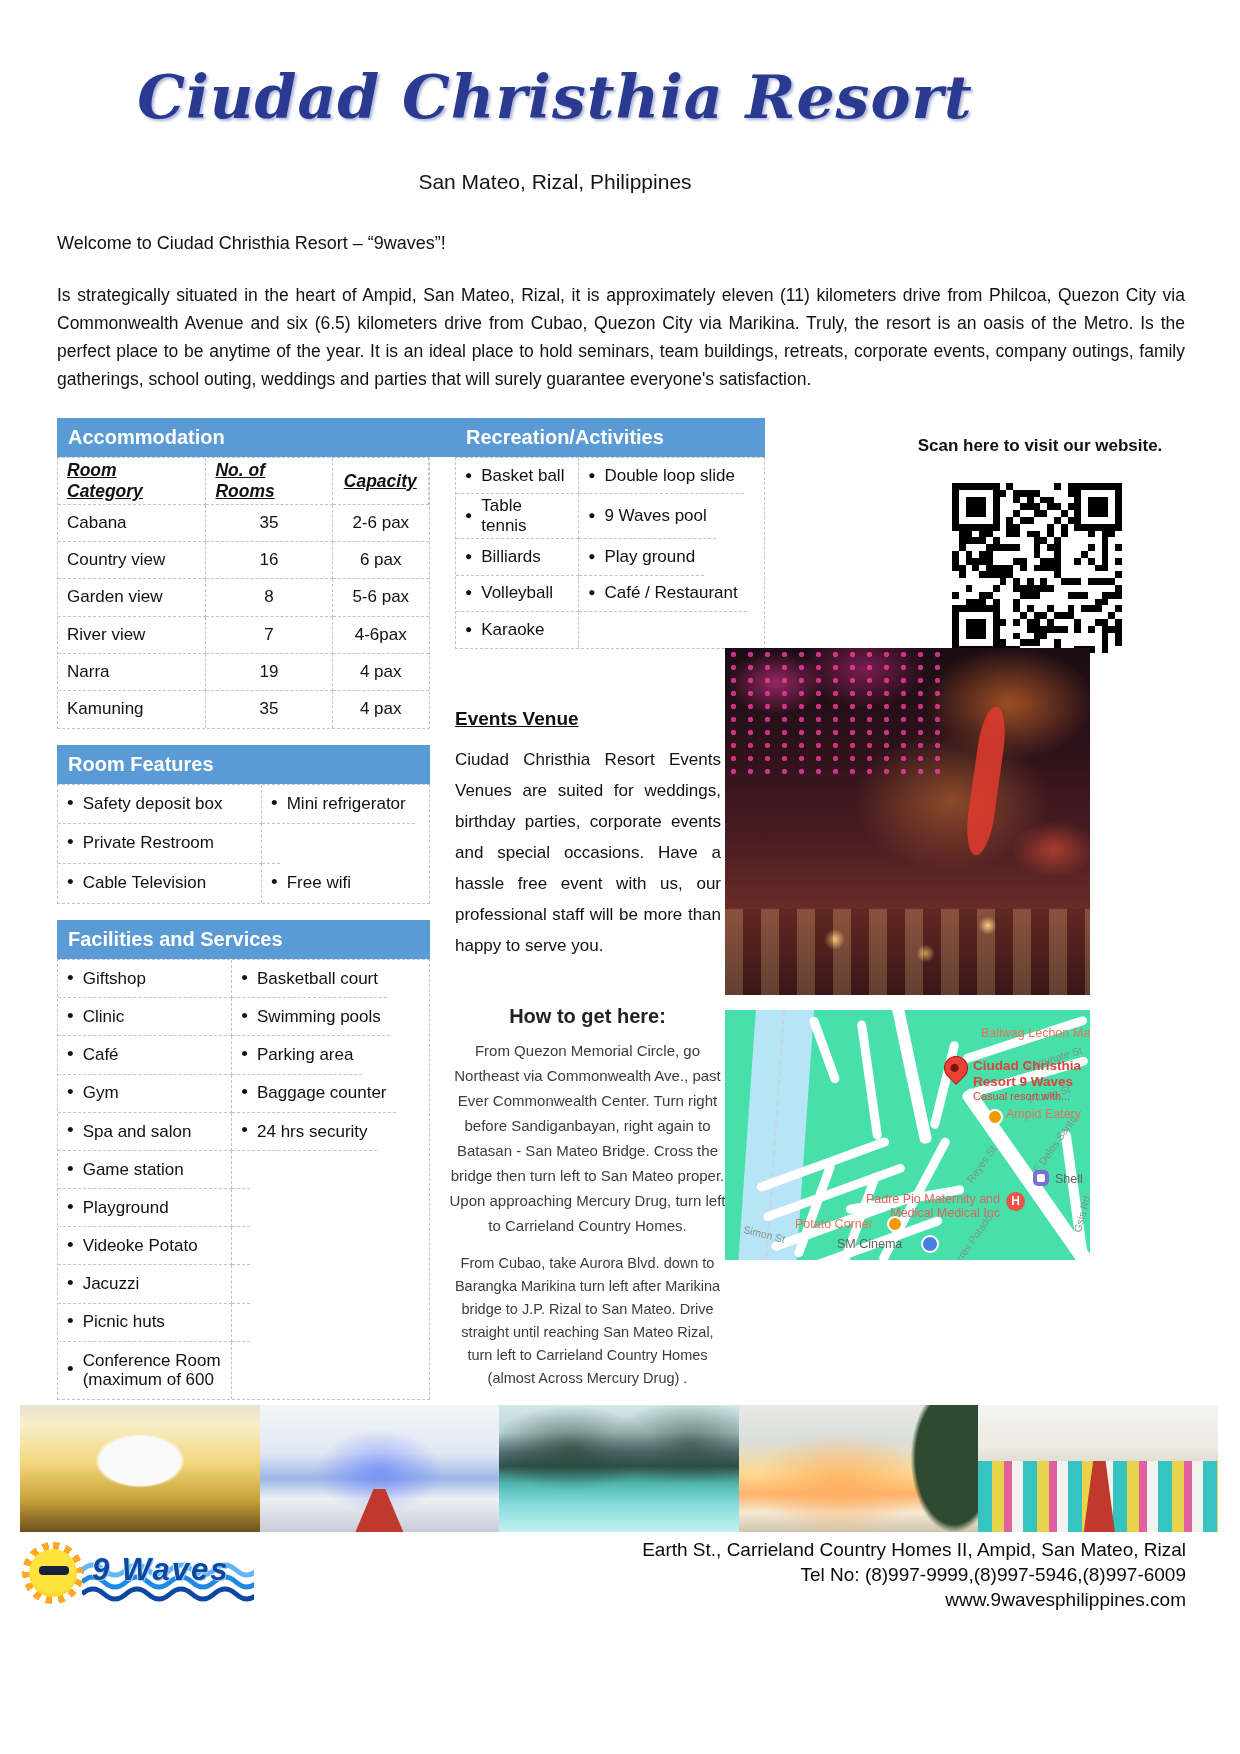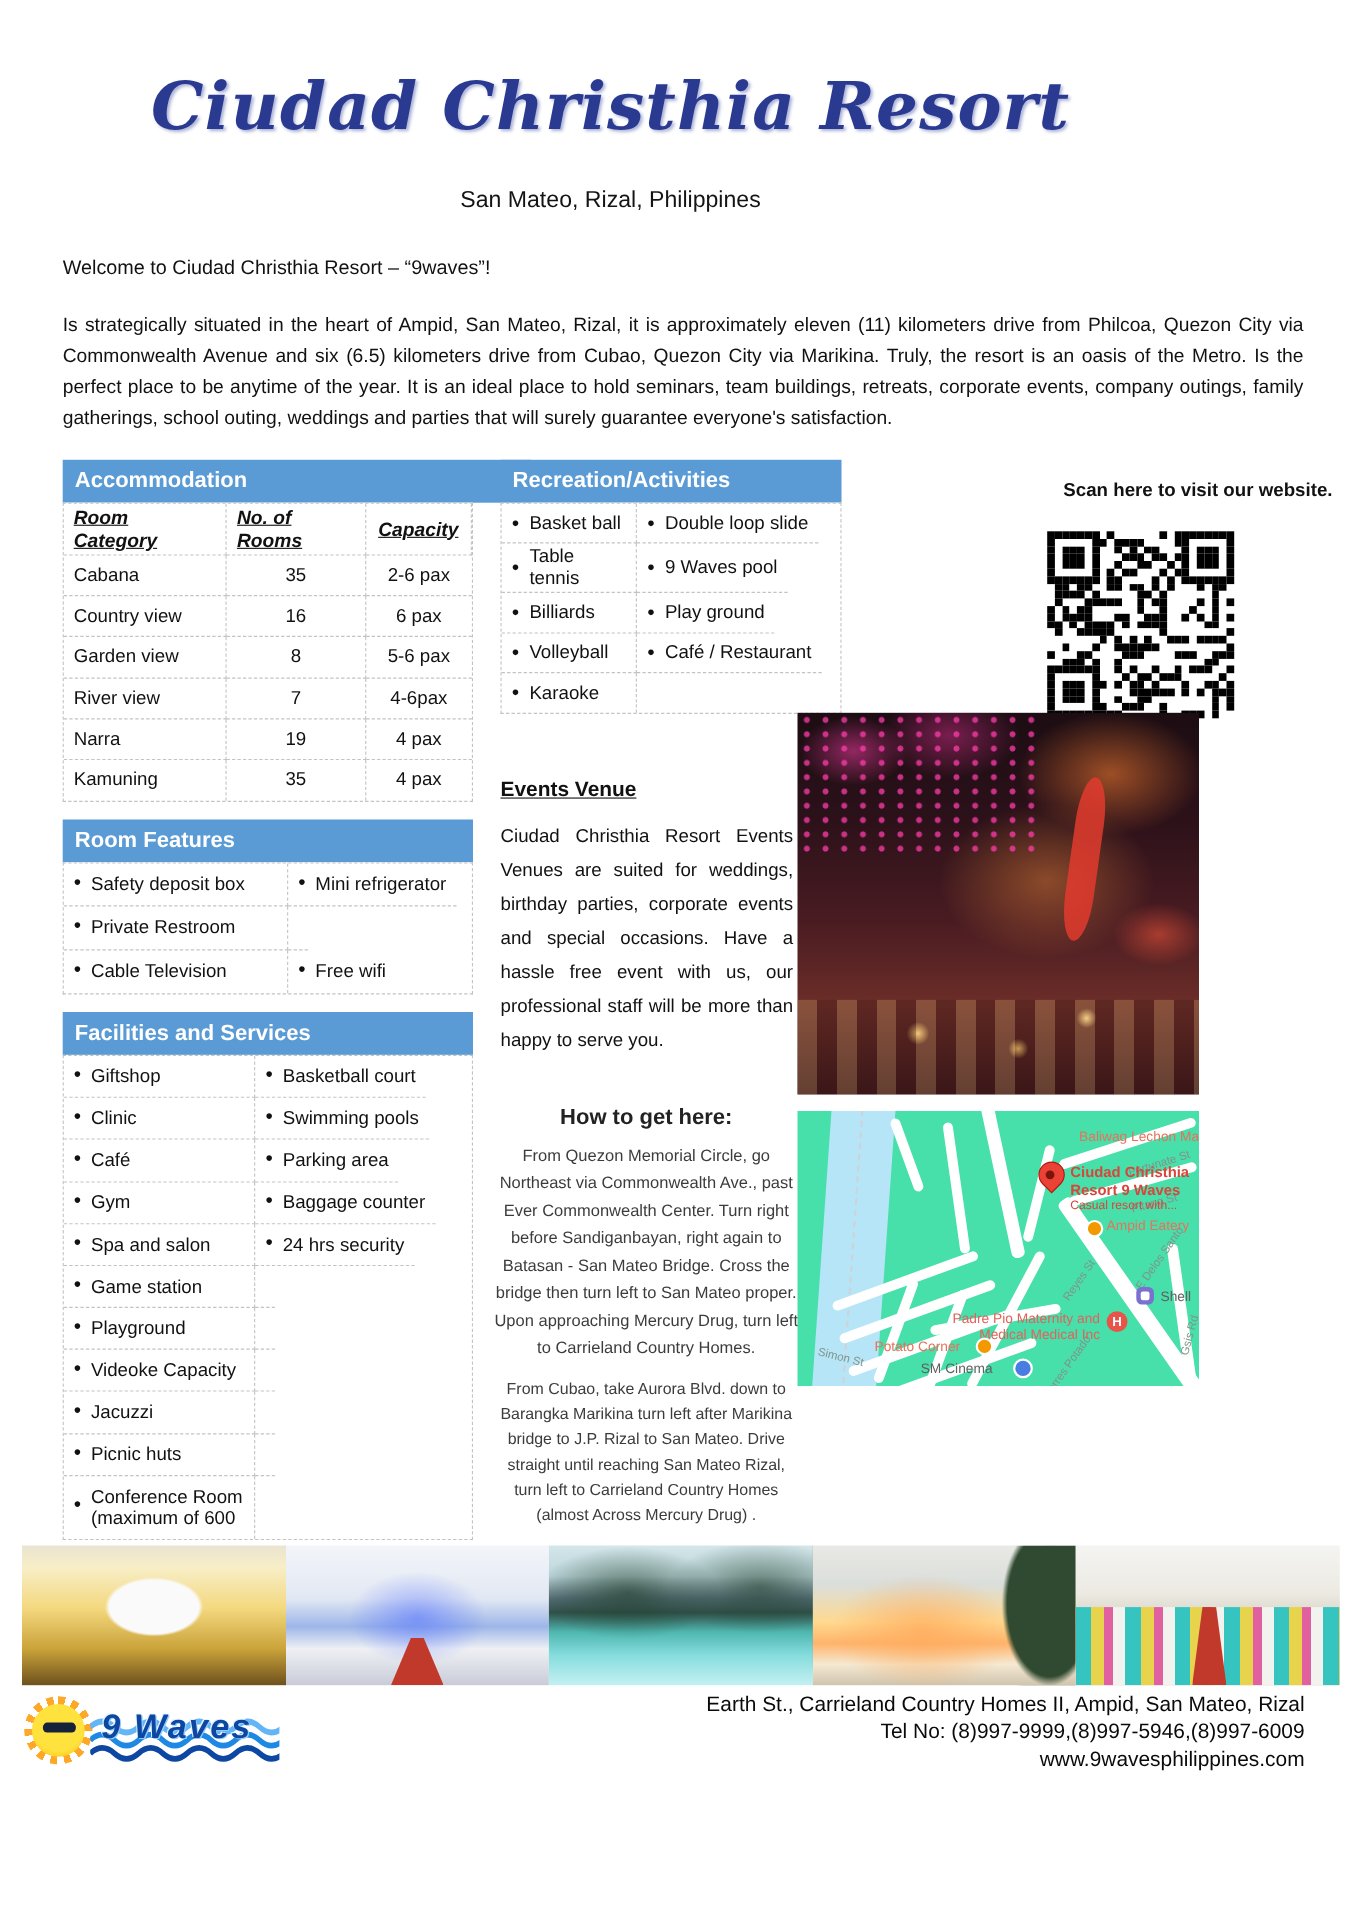--- a/index.html
+++ b/index.html
@@ -34,21 +34,21 @@
   .t-accom .tcell:nth-child(3){flex:0 0 26%;justify-content:center;}
   .t-rec  .tcell:nth-child(1){flex:0 0 40%;}
   .t-feat .tcell:nth-child(1){flex:0 0 55%;}
   .t-fac  .tcell:nth-child(1){flex:0 0 47%;}
   .t-fac  .tbody .trow:last-child{flex:1.5;}
   .t-fac  .tcell{line-height:1.15;}
   .bullet{display:inline-block;margin-right:9px;flex:0 0 auto;}
   .b-big::before{content:"●";font-size:12px;position:relative;top:-2px;}
   .b-small::before{content:"•";font-size:19px;position:relative;top:-1px;}
   
-  .qr-caption{position:absolute;left:944px;top:436px;width:290px;text-align:center;
+  .qr-caption{position:absolute;left:895px;top:436px;width:290px;text-align:center;
               font-weight:bold;font-size:17px;}
   .qr{position:absolute;left:952px;top:483px;width:170px;height:170px;background:#fff;}
   .qr i{position:absolute;background:#000;}
   
   .ev-title{position:absolute;left:455px;top:708px;font-weight:bold;font-size:19px;
             text-decoration:underline;}
   .ev-body{position:absolute;left:455px;top:744px;width:266px;font-size:17px;
            line-height:31px;text-align:justify;}
   .photo-events{position:absolute;left:725px;top:648px;width:365px;height:347px;overflow:hidden;
     background:
@@ -715,21 +715,21 @@
             <span class="bullet b-small"></span>
             <span>Playground</span>
           </div>
           <div class="tcell">
             <span></span>
           </div>
         </div>
         <div class="trow">
           <div class="tcell">
             <span class="bullet b-small"></span>
-            <span>Videoke Capacity</span>
+            <span>Videoke Potato</span>
           </div>
           <div class="tcell">
             <span></span>
           </div>
         </div>
         <div class="trow">
           <div class="tcell">
             <span class="bullet b-small"></span>
             <span>Jacuzzi</span>
           </div>

